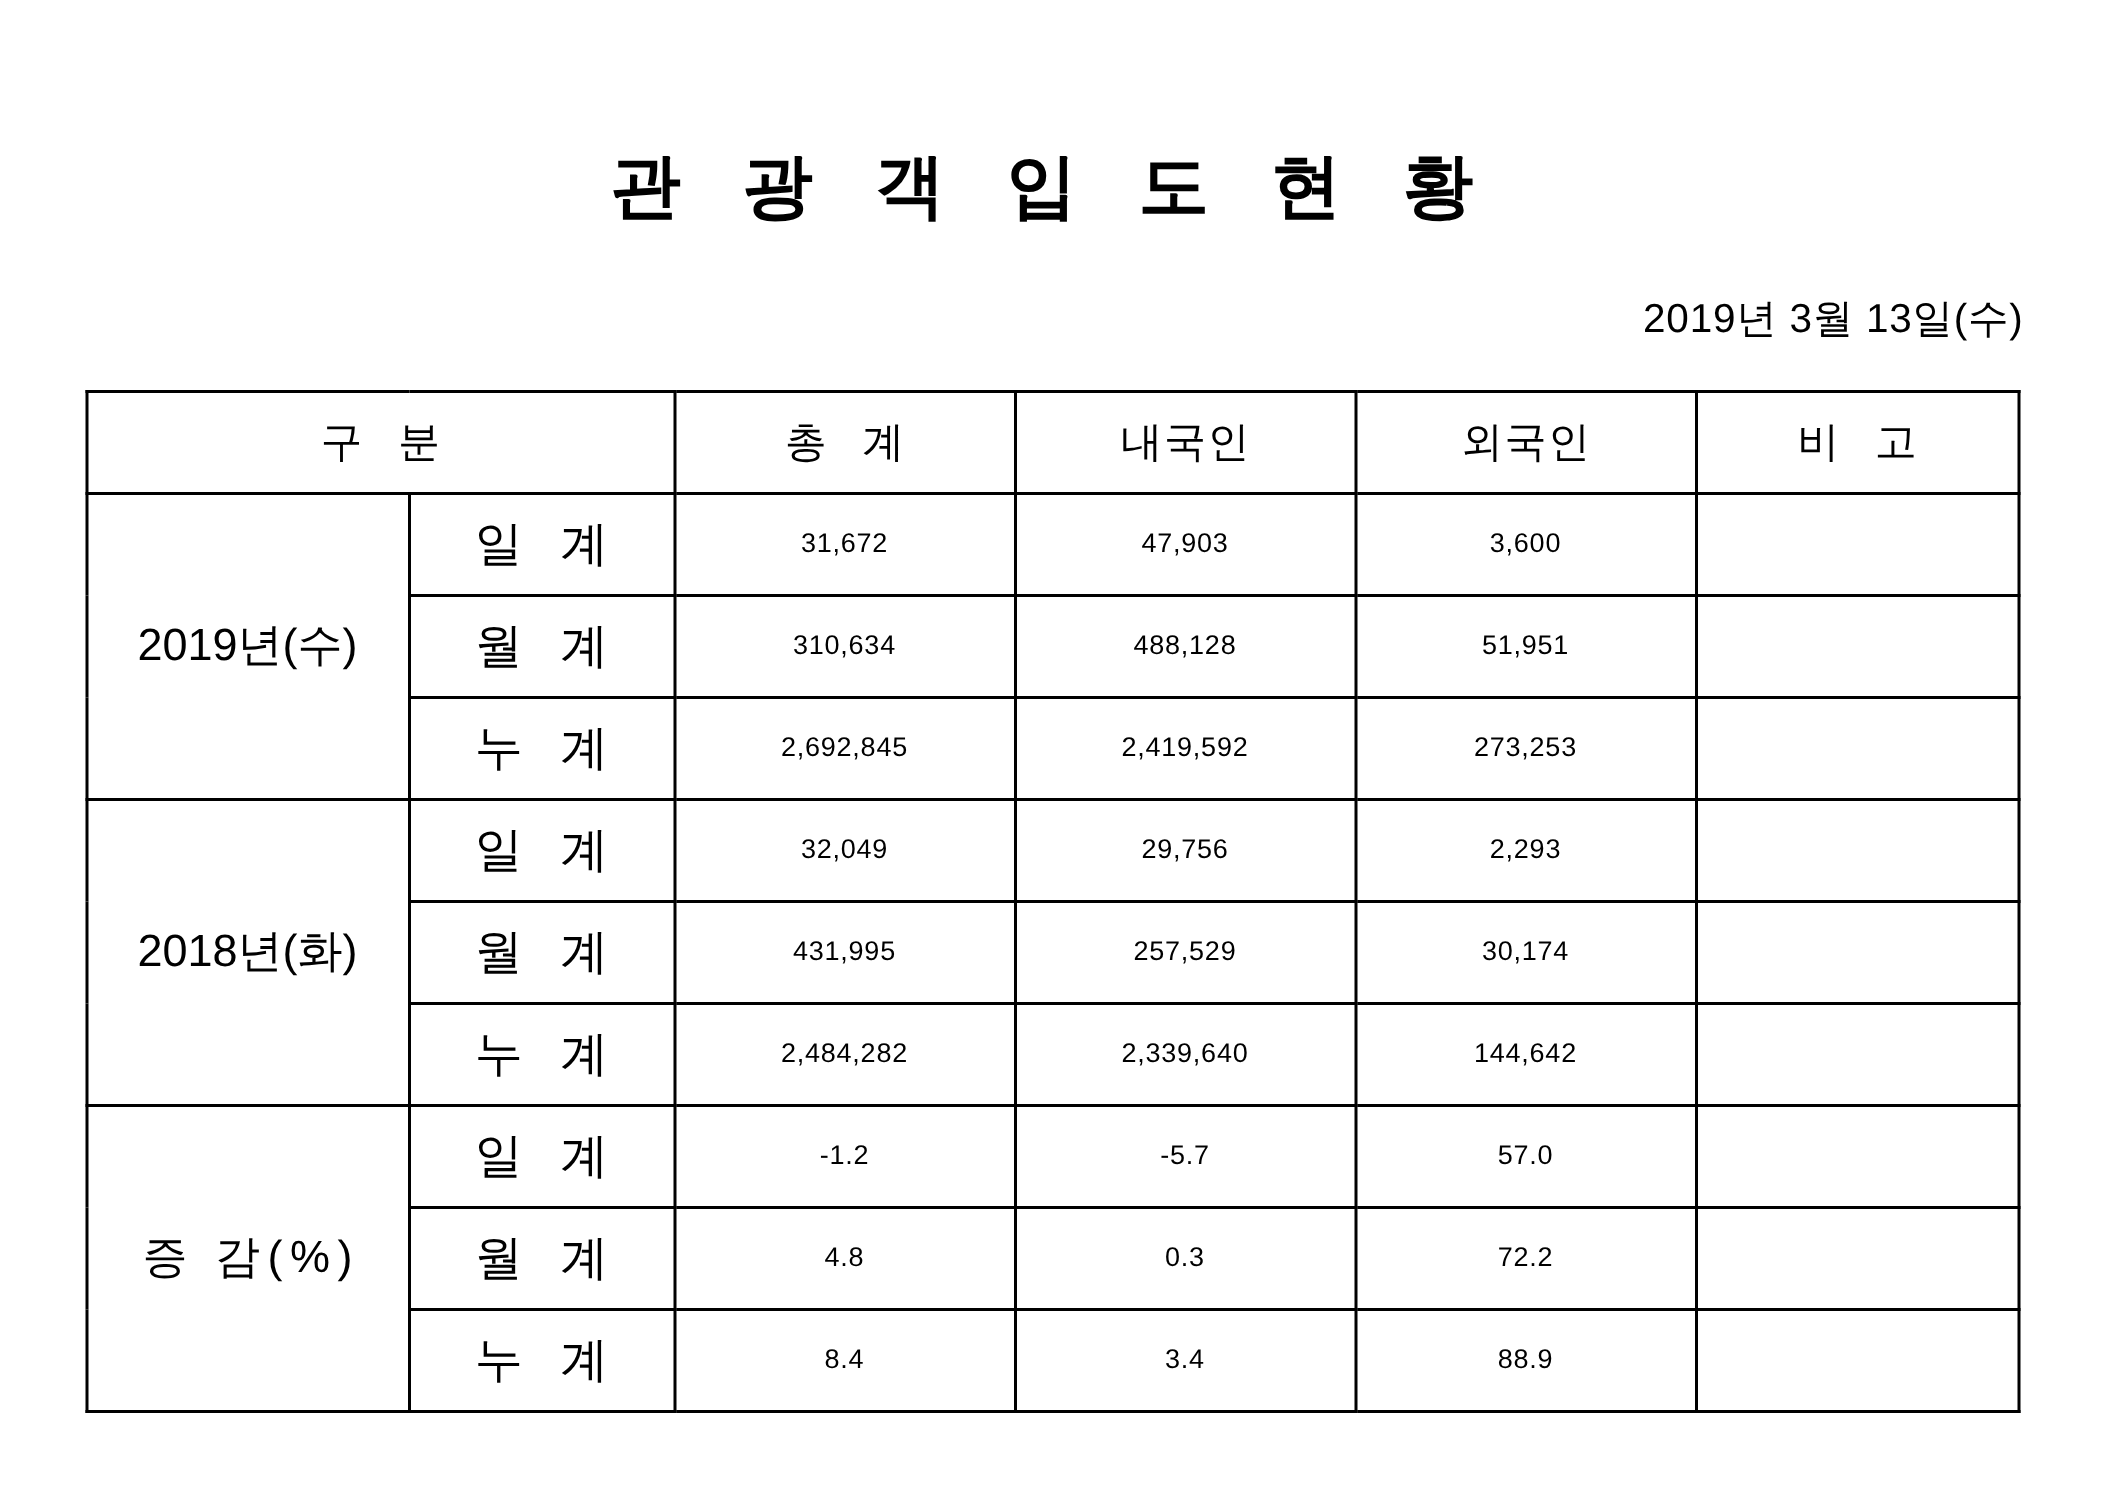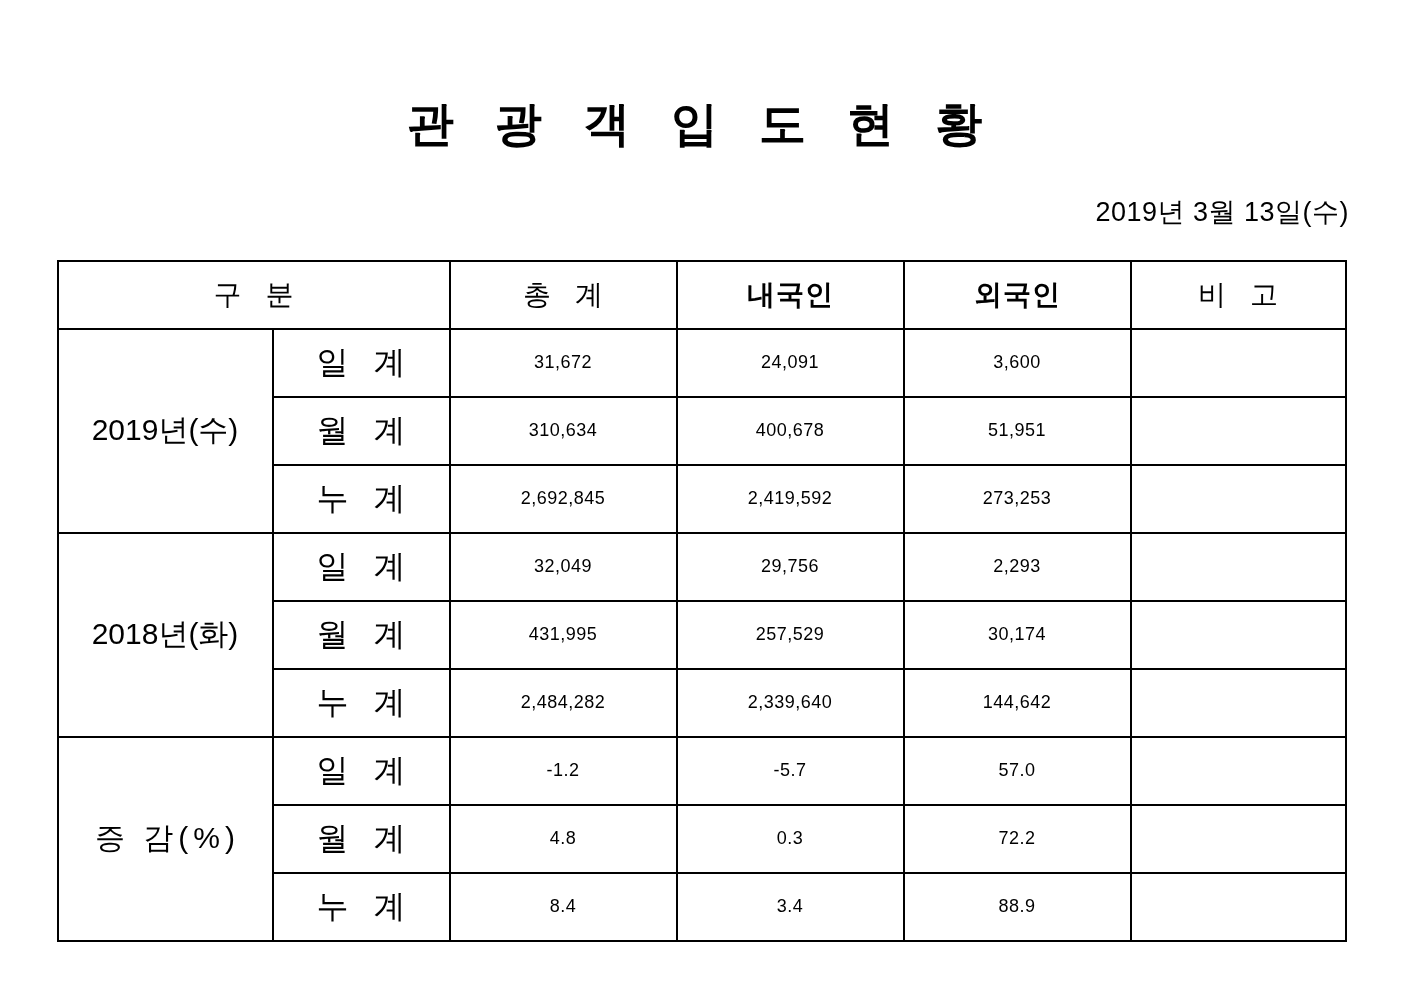--- a/index.html
+++ b/index.html
@@ -59,21 +59,20 @@
 
   .head-cell {
     font-size: 28px;
     letter-spacing: 8px;
     text-indent: 8px;
     height: 62px;
   }
   .head-cell.tight {
     letter-spacing: 1px;
     text-indent: 1px;
-    font-weight: bold;
   }
   .group-label {
     font-size: 30px;
     letter-spacing: 0px;
   }
   .group-label.spaced {
     letter-spacing: 5px;
     text-indent: 5px;
   }
   .row-label {
@@ -117,28 +116,28 @@
         <th class="head-cell tight">외국인</th>
         <th class="head-cell">비   고</th>
       </tr>
     </thead>
     <tbody>
 
       <tr class="thick-top">
         <td class="group-label" rowspan="3">2019년(수)</td>
         <td class="row-label">일 계</td>
         <td class="num">31,672</td>
-        <td class="num">24,091</td>
+        <td class="num">47,903</td>
         <td class="num">3,600</td>
         <td class="num blank-note"></td>
       </tr>
       <tr>
         <td class="row-label">월 계</td>
         <td class="num">310,634</td>
-        <td class="num">400,678</td>
+        <td class="num">488,128</td>
         <td class="num">51,951</td>
         <td class="num blank-note"></td>
       </tr>
       <tr>
         <td class="row-label">누 계</td>
         <td class="num">2,692,845</td>
         <td class="num">2,419,592</td>
         <td class="num">273,253</td>
         <td class="num blank-note"></td>
       </tr>

